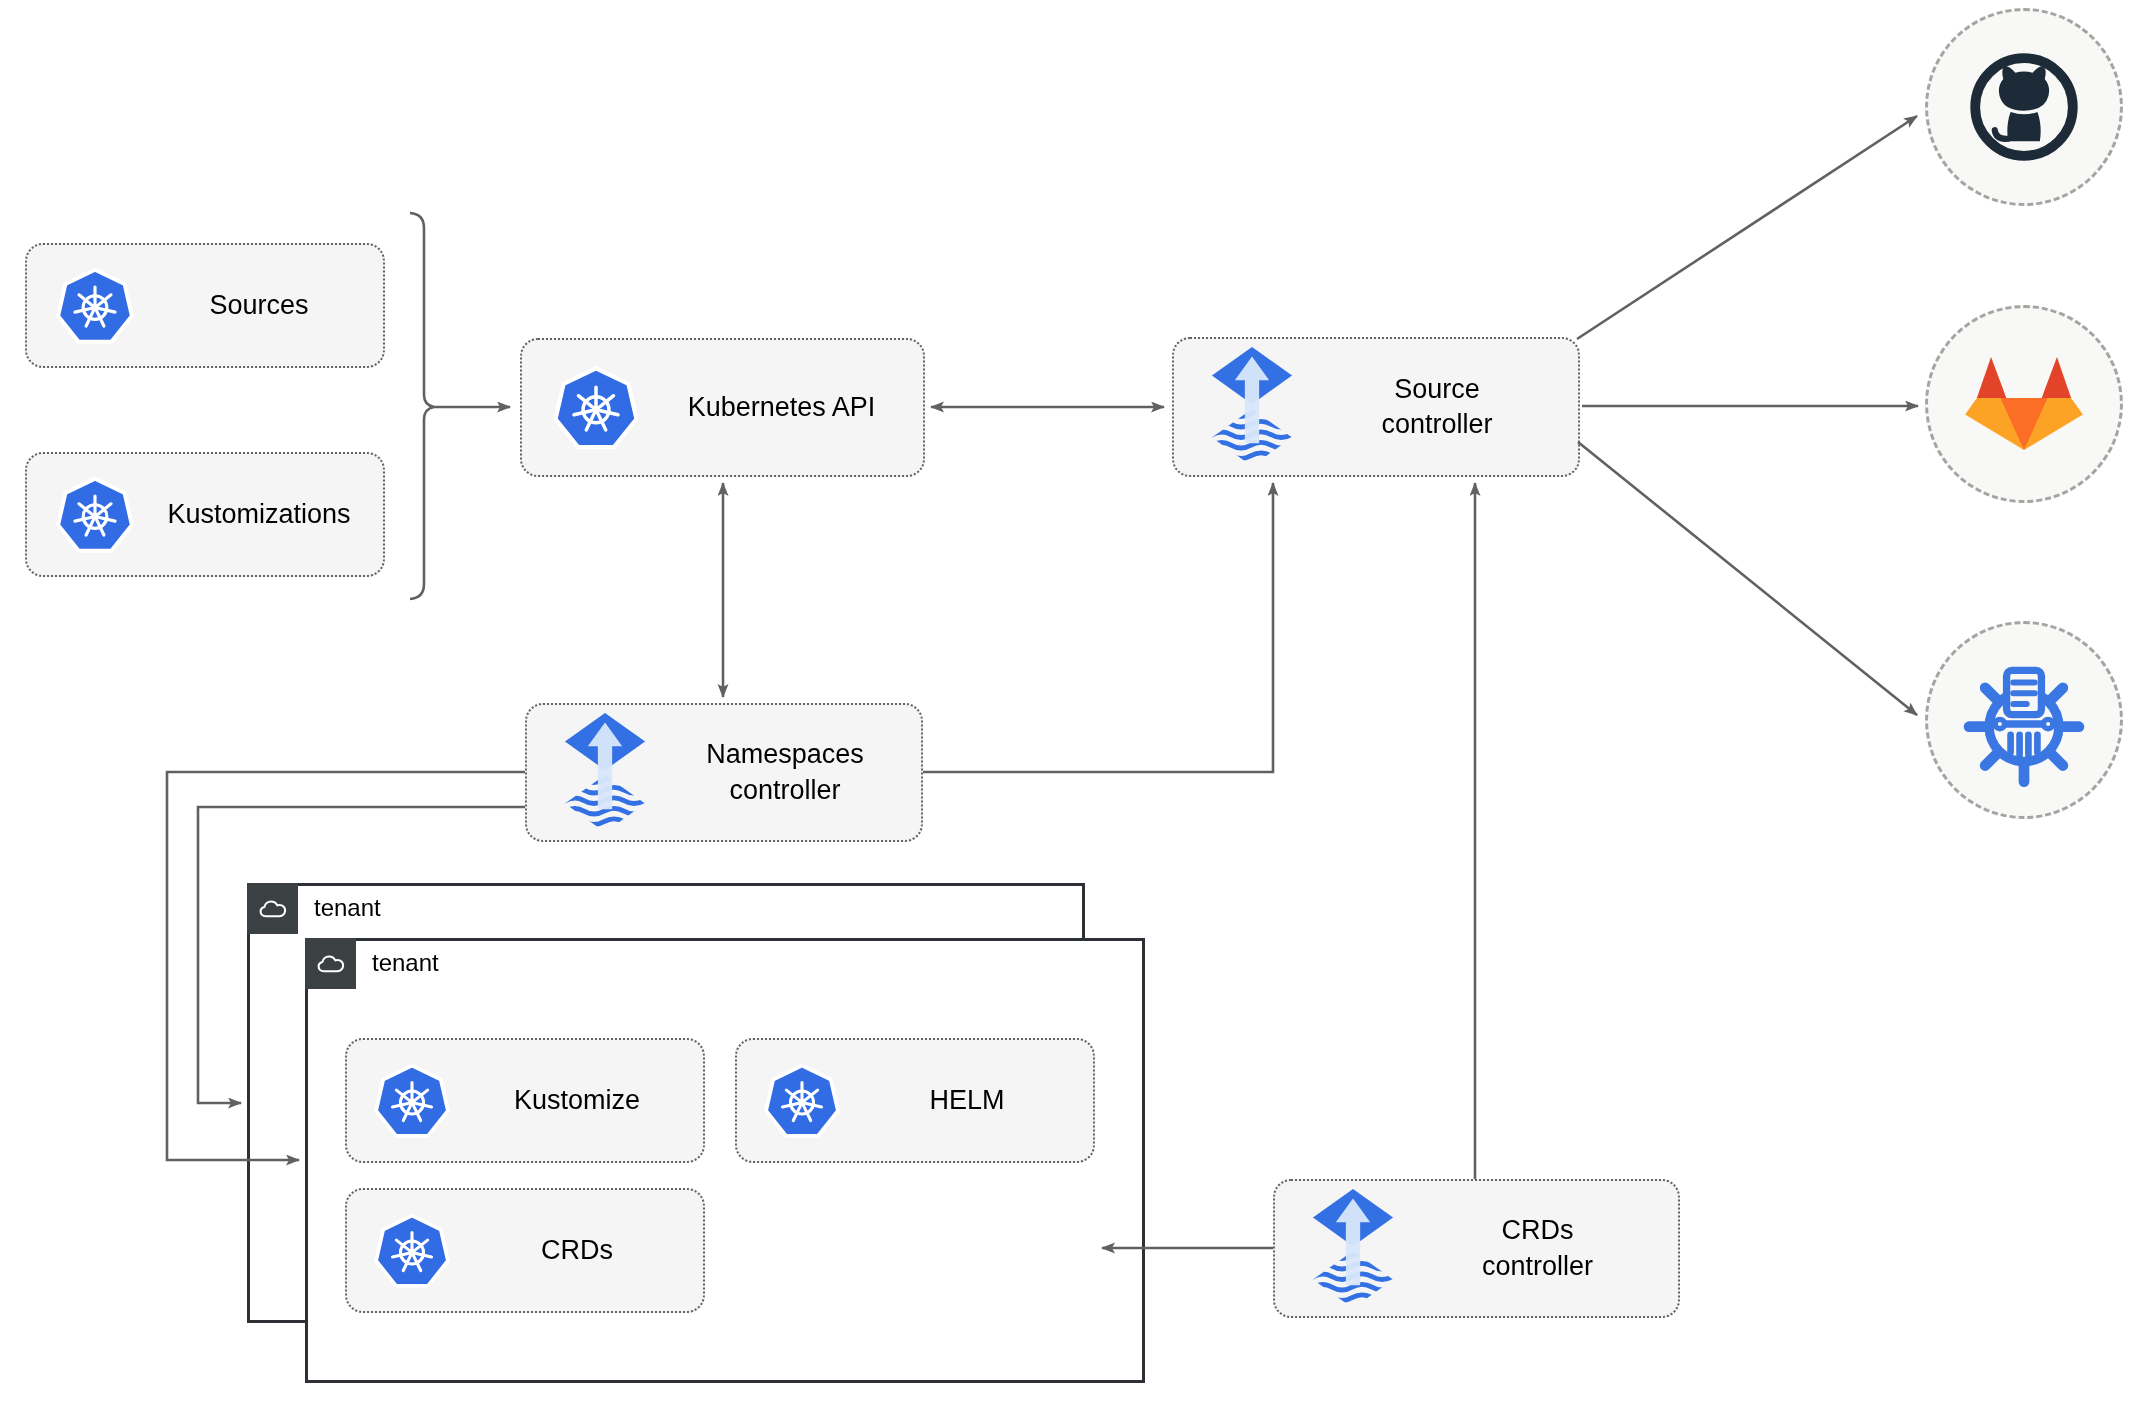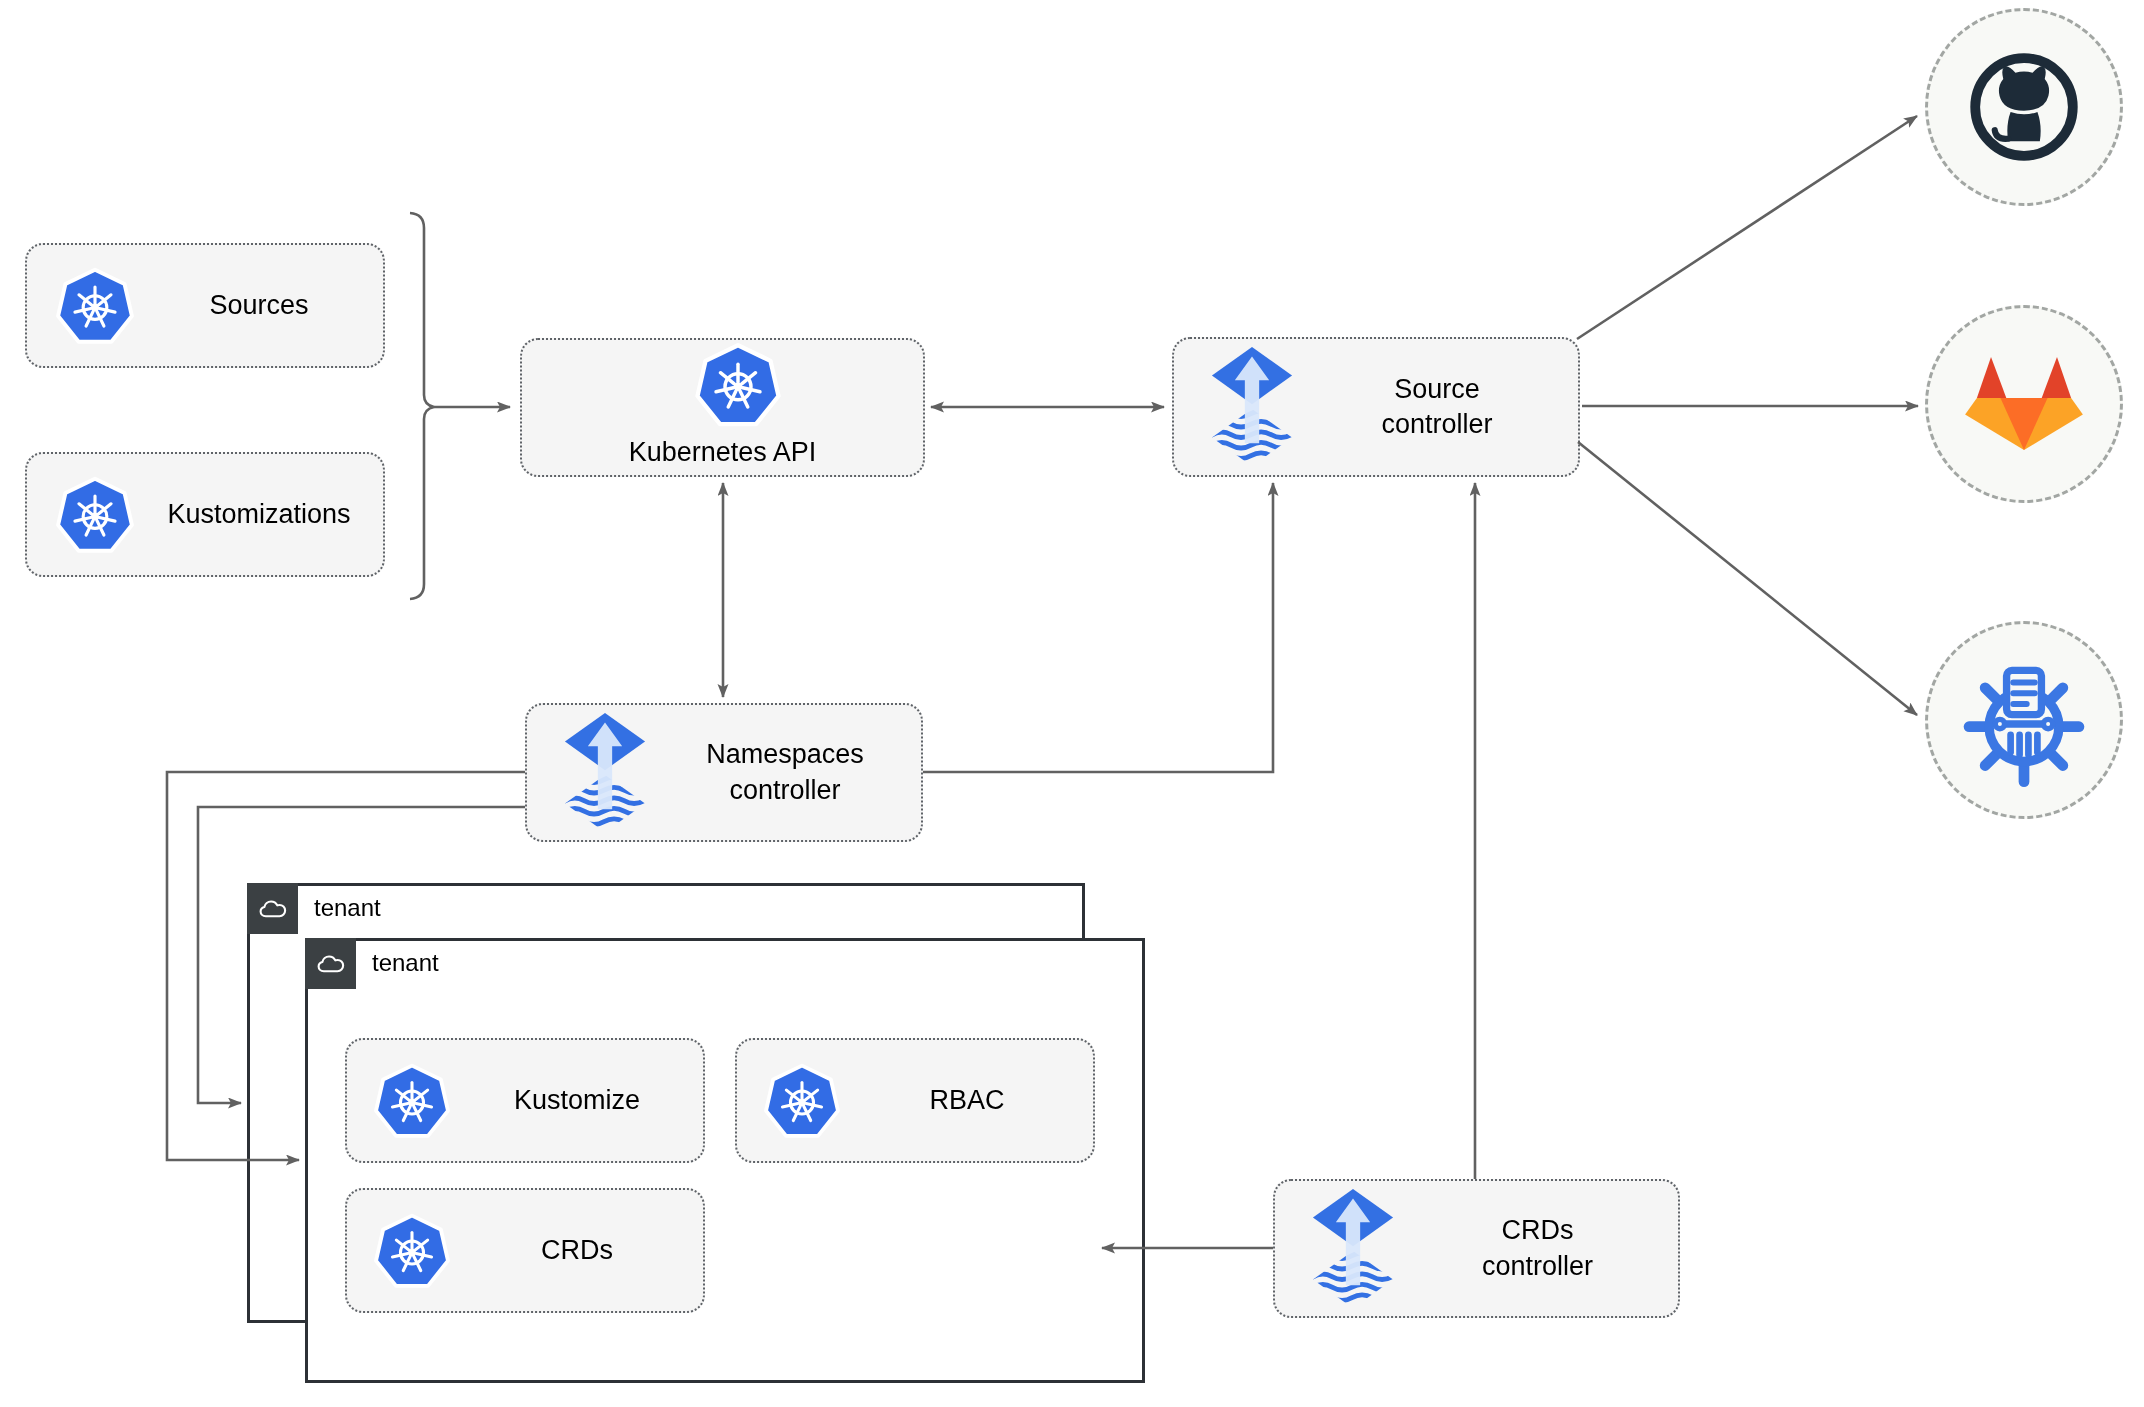--- a/index.html
+++ b/index.html
@@ -152,21 +152,21 @@
 
   <div class="node z3" style="left:25px;top:452px;width:360px;height:125px;">
     <span class="icon" style="margin-left:28px;">
       <svg width="80" height="82" viewBox="0 0 100 104">
           <use href="#sym-k8s"></use>
         </svg>
     </span>
     <span class="lbl">Kustomizations</span>
   </div>
 
-  <div class="node z3" style="left:520px;top:338px;width:405px;height:139px;flex-direction:column;">
+  <div class="node z3" style="left:520px;top:338px;width:405px;height:139px;">
     <span class="icon" style="margin-left:30px;">
       <svg width="88" height="90" viewBox="0 0 100 104">
           <use href="#sym-k8s"></use>
         </svg>
     </span>
     <span class="lbl">Kubernetes API</span>
   </div>
 
   <div class="node z3" style="left:1172px;top:337px;width:408px;height:140px;">
     <span class="icon" style="margin-left:34px;">
@@ -209,21 +209,21 @@
     </span>
     <span class="lbl">Kustomize</span>
   </div>
 
   <div class="node z3" style="left:735px;top:1038px;width:360px;height:125px;">
     <span class="icon" style="margin-left:26px;">
       <svg width="78" height="80" viewBox="0 0 100 104">
           <use href="#sym-k8s"></use>
         </svg>
     </span>
-    <span class="lbl">RBAC</span>
+    <span class="lbl">HELM</span>
   </div>
 
   <div class="node z3" style="left:345px;top:1188px;width:360px;height:125px;">
     <span class="icon" style="margin-left:26px;">
       <svg width="78" height="80" viewBox="0 0 100 104">
           <use href="#sym-k8s"></use>
         </svg>
     </span>
     <span class="lbl">CRDs</span>
   </div>

